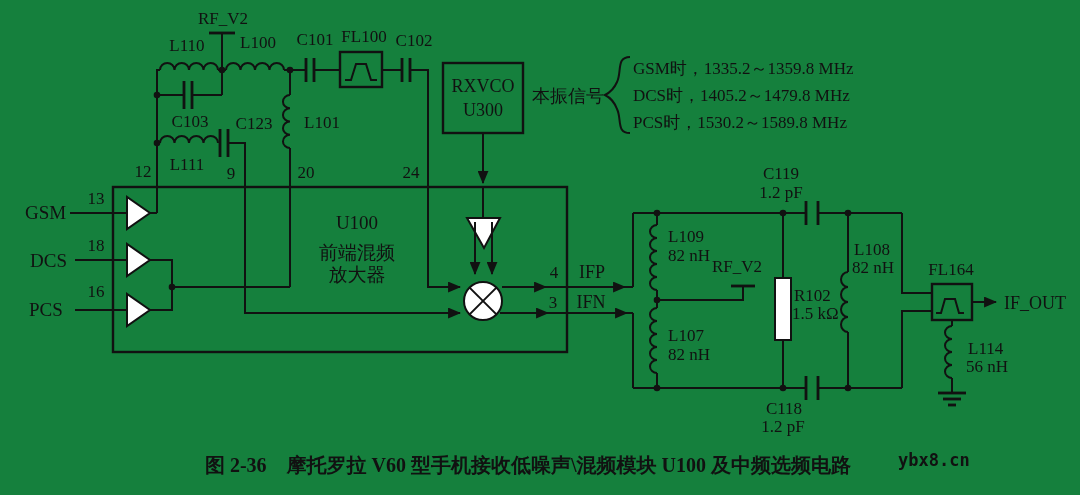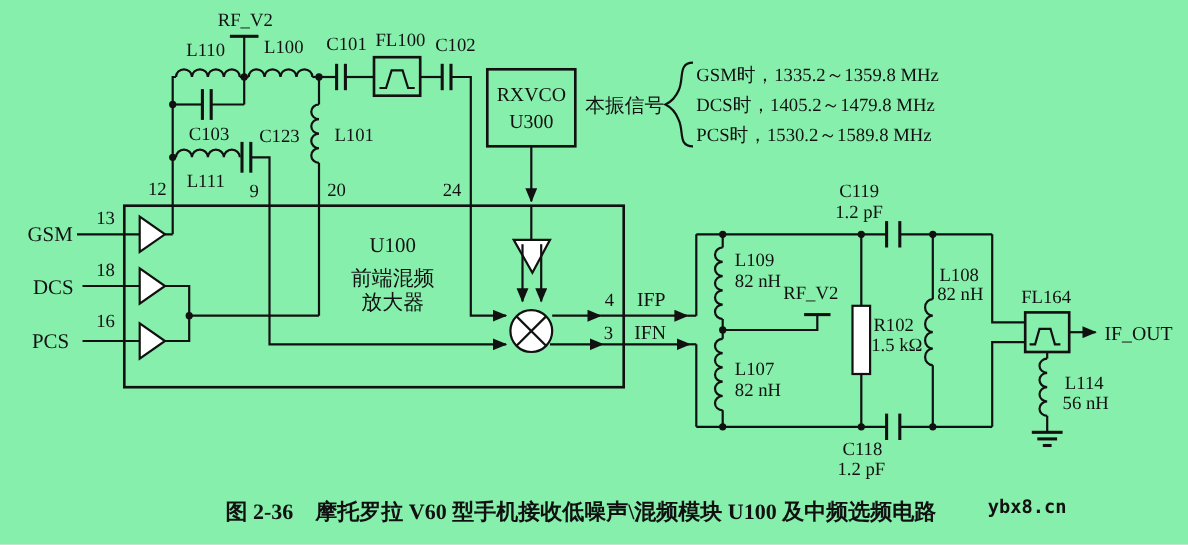--- a/index.html
+++ b/index.html
@@ -1,16 +1,16 @@
 <!DOCTYPE html>
 <html><head>
 <meta charset="utf-8">
 <style>
   html,body{margin:0;padding:0;background:#e8e8e8;}
-  .stage{position:relative;width:1080px;height:495px;background:#86efac;overflow:hidden;
+  .stage{position:relative;width:1080px;height:495px;background:#15803d;overflow:hidden;
          font-family:"Liberation Serif","DejaVu Serif",serif;}
   svg{position:absolute;left:0;top:0;}
   .ink{stroke:#111;fill:none;stroke-width:2;}
   .thick{stroke:#111;fill:none;stroke-width:2.4;}
   .plate{stroke:#111;fill:none;stroke-width:2.8;}
   .sym{stroke:#111;fill:#ffffff;stroke-width:2;}
   .dot{fill:#111;stroke:none;}
   text{fill:#111;font-family:"Liberation Serif","DejaVu Serif",serif;}
   .lbl{font-size:17px;}
   .lbl18{font-size:18px;}

